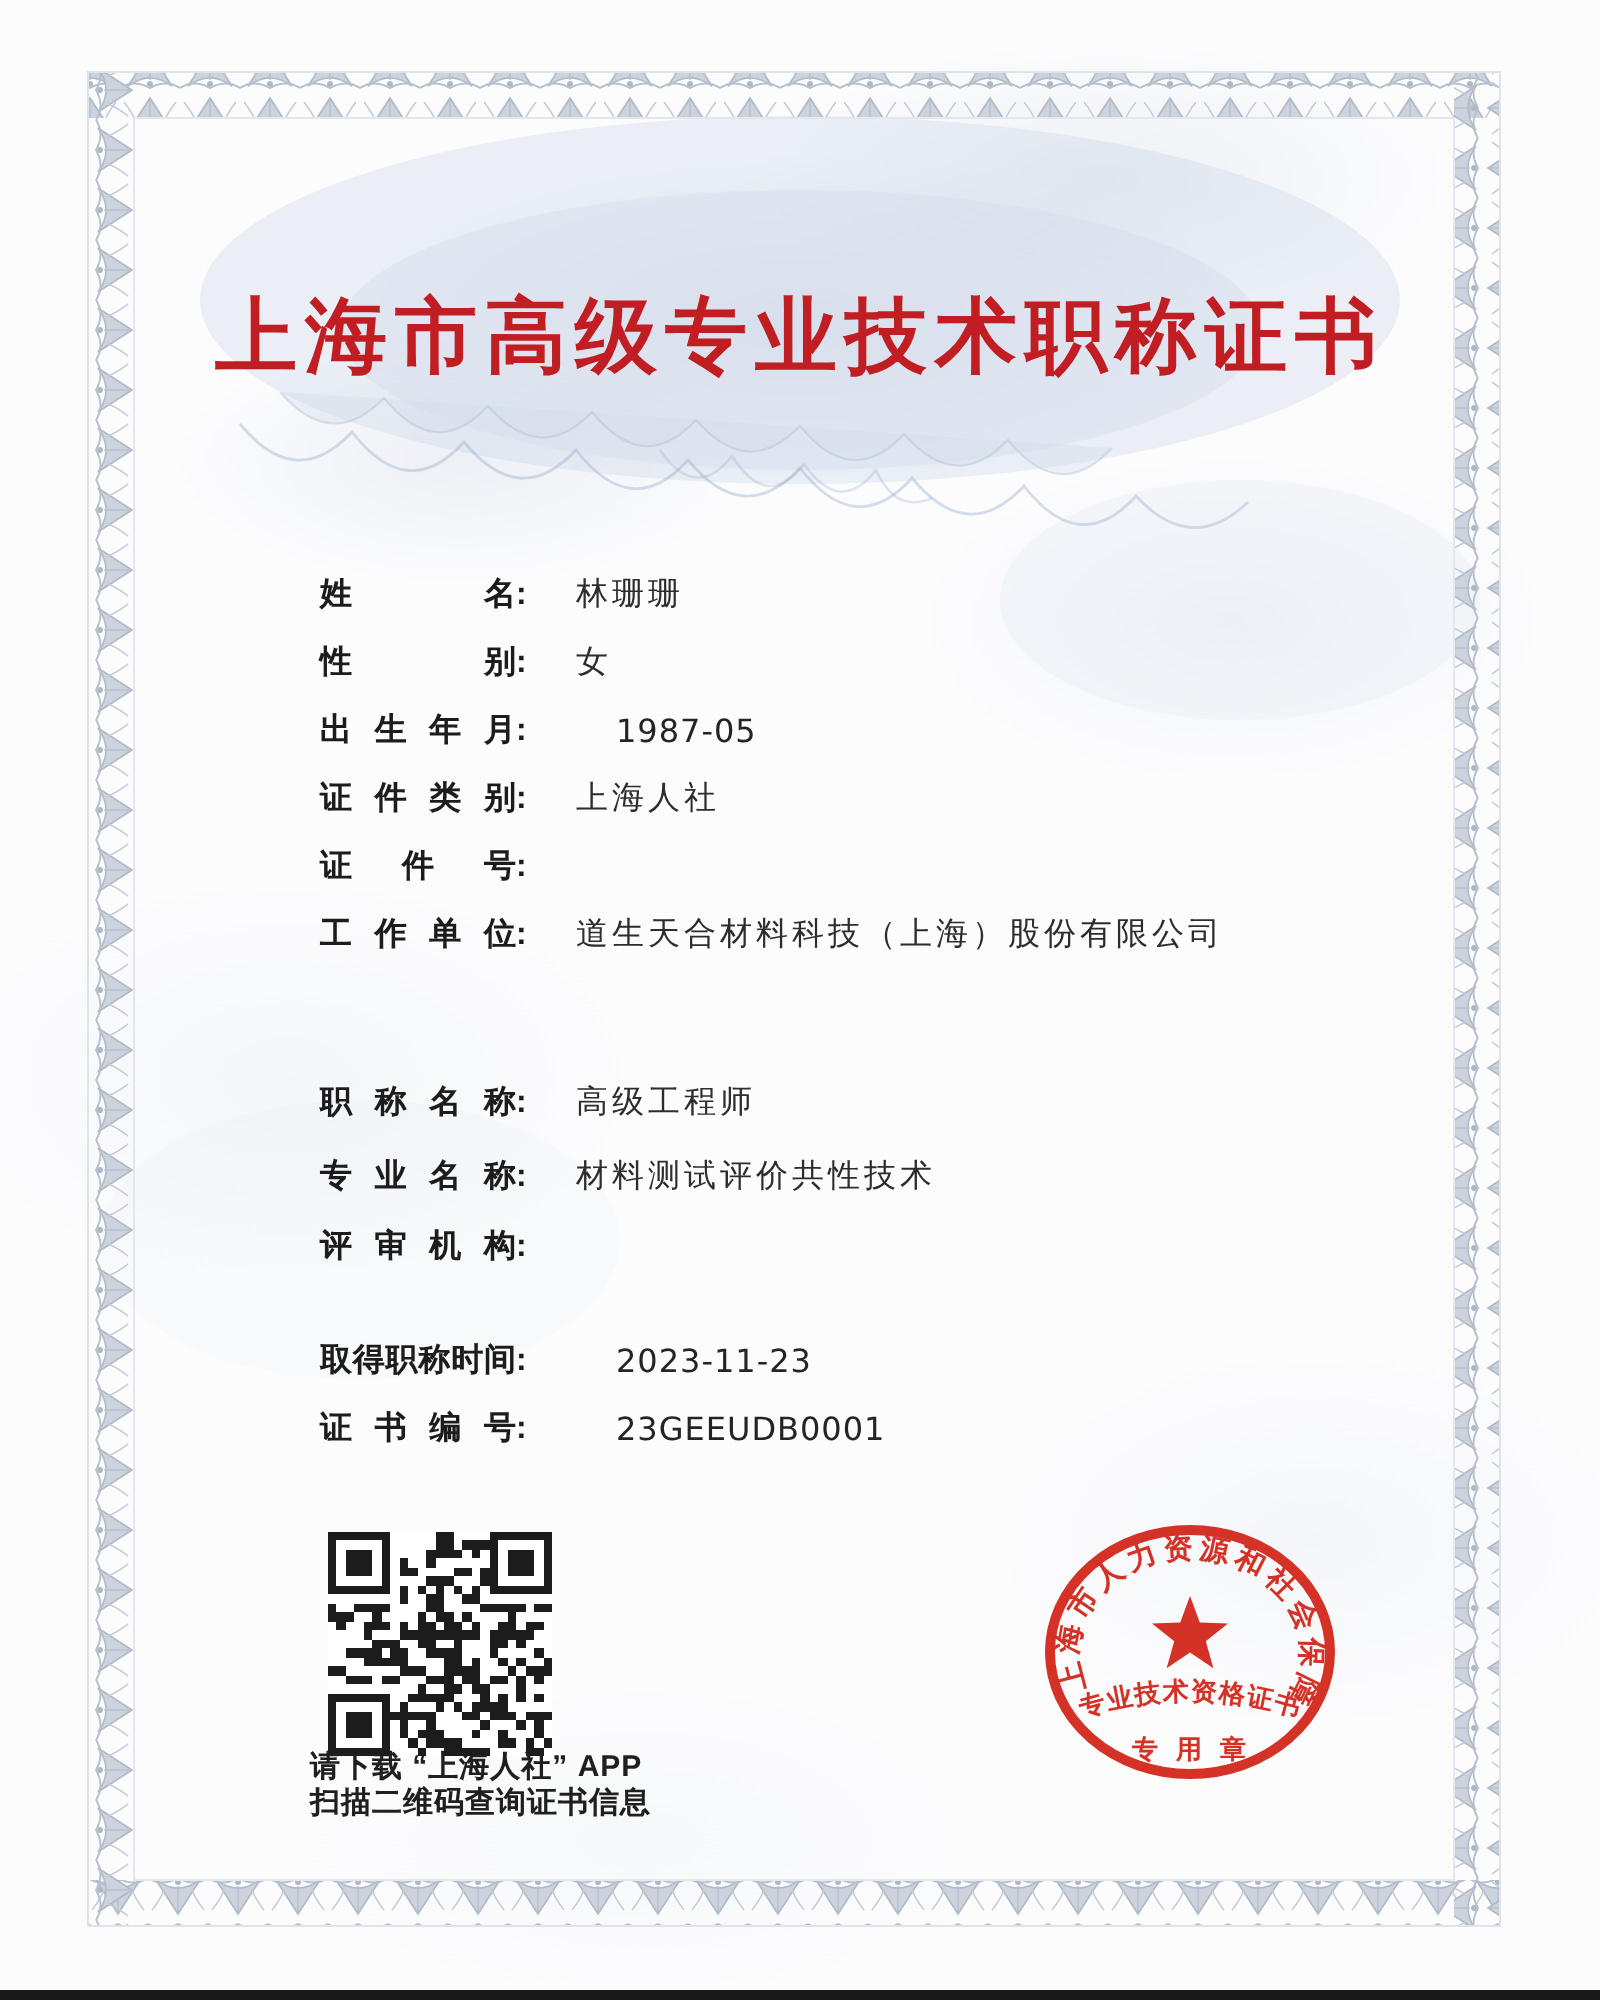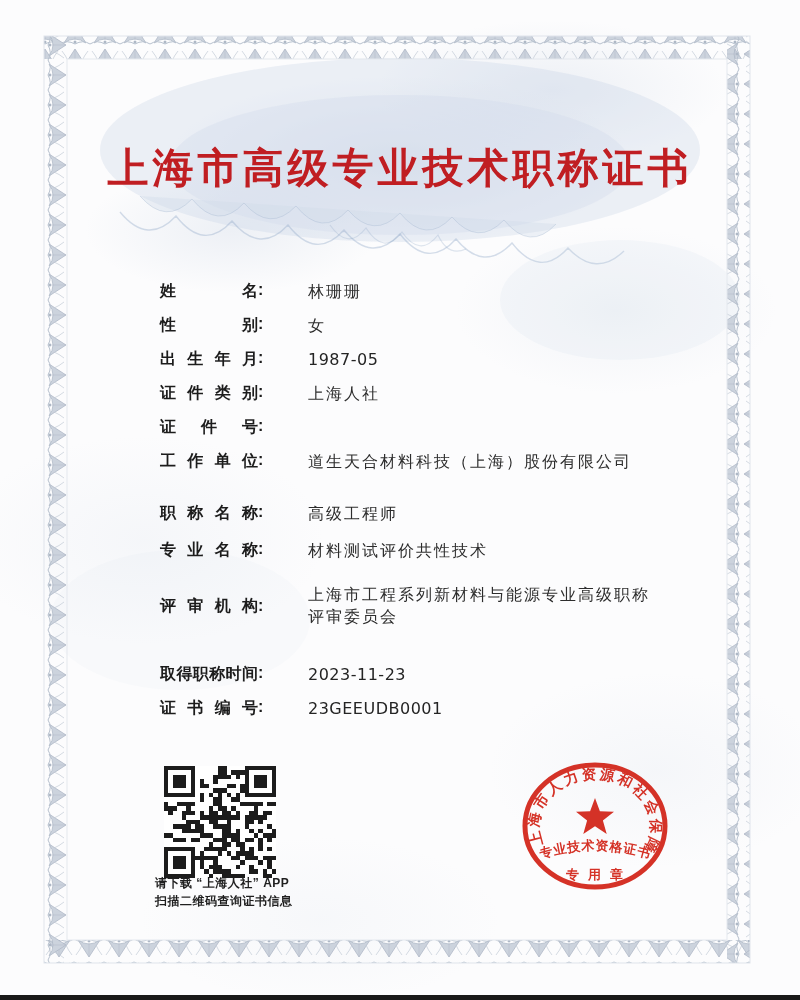--- a/index.html
+++ b/index.html
@@ -20,44 +20,44 @@
       radial-gradient(ellipse 240px 140px at 82% 77%, rgba(181,196,216,.10), transparent 70%),
       radial-gradient(ellipse 260px 120px at 40% 92%, rgba(181,196,216,.08), transparent 70%);
   }
   .cert-title{
     position:absolute;left:0;top:141px;width:800px;
     text-align:center;
     font-size:41px;font-weight:800;color:#c01e22;
     letter-spacing:4px;z-index:3;
   }
   .fields{position:absolute;left:160px;z-index:3;width:500px;}
-  .row{display:flex;align-items:flex-start;height:34px;}
+  .row{display:flex;align-items:center;height:34px;}
   .row.g2{height:37px;}
   .row.multi{height:auto;align-items:center;padding-top:7px;}
   .lbl{
     display:inline-block;width:98px;
     font-size:16px;font-weight:700;color:#1c1c1c;
     text-align:justify;text-align-last:justify;text-justify:inter-character;
     letter-spacing:0;line-height:20px;flex:0 0 98px;
   }
   .colon{width:10px;font-size:16px;font-weight:700;color:#1c1c1c;flex:0 0 10px;}
   .val{margin-left:40px;font-size:16px;color:#2d2d2d;line-height:22px;}
-  .val.kai{font-family:Liberation Sans, sans-serif;letter-spacing:2px;}
+  .val.kai{font-family:Liberation Mono, monospace;letter-spacing:2px;margin-left:20px;}
   .val.num{font-family:"DejaVu Sans",sans-serif;letter-spacing:.5px;color:#242424;}
   .val.wide{width:372px;}
   .qr{
     position:absolute;left:164px;top:766px;width:112px;height:112px;z-index:3;
     display:grid;grid-template-columns:repeat(25,1fr);grid-template-rows:repeat(25,1fr);
     background:#fff;
   }
   .qm{background:transparent;}
   .qm.d{background:#1c1c1c;}
   .qr-caption{
     position:absolute;left:155px;top:875px;z-index:3;
-    font-size:12px;font-weight:700;color:#1f1f1f;line-height:17.5px;letter-spacing:.5px;
+    font-size:15px;font-weight:700;color:#1f1f1f;line-height:17.5px;letter-spacing:.5px;
   }
   .seal-svg{position:absolute;left:519px;top:762px;z-index:3;opacity:.95;}
   .seal-overlay{
     position:absolute;left:538px;top:853px;z-index:4;
     font-size:29px;font-weight:700;color:#121212;letter-spacing:1px;
   }
   .bottom-strip{position:absolute;left:0;bottom:0;width:800px;height:5px;background:#191919;z-index:6;}
   .border-svg{position:absolute;left:0;top:0;z-index:2;}
   .wm-svg{position:absolute;left:0;top:0;z-index:1;}
 </style>
@@ -123,35 +123,34 @@
       <span class="lbl">证件号</span>
         <span class="colon">:</span>
     </div>
     <div class="row">
       <span class="lbl">工作单位</span>
         <span class="colon">:</span>
       <span class="val kai">道生天合材料科技（上海）股份有限公司</span>
     </div>
   </div>
 
-  <div class="fields" style="top:503px">
+  <div class="fields" style="top:533px">
     <div class="row g2">
       <span class="lbl">职称名称</span>
         <span class="colon">:</span>
       <span class="val kai">高级工程师</span>
     </div>
     <div class="row g2">
       <span class="lbl">专业名称</span>
         <span class="colon">:</span>
       <span class="val kai">材料测试评价共性技术</span>
     </div>
     <div class="row multi">
       <span class="lbl">评审机构</span>
         <span class="colon">:</span>
-      <span class="val kai wide">上海市工程系列新材料与能源专业高级职称评审委员会</span>
     </div>
   </div>
 
   <div class="fields" style="top:664px">
     <div class="row">
       <span class="lbl">取得职称时间</span>
         <span class="colon">:</span>
       <span class="val num">2023-11-23</span>
     </div>
     <div class="row">

